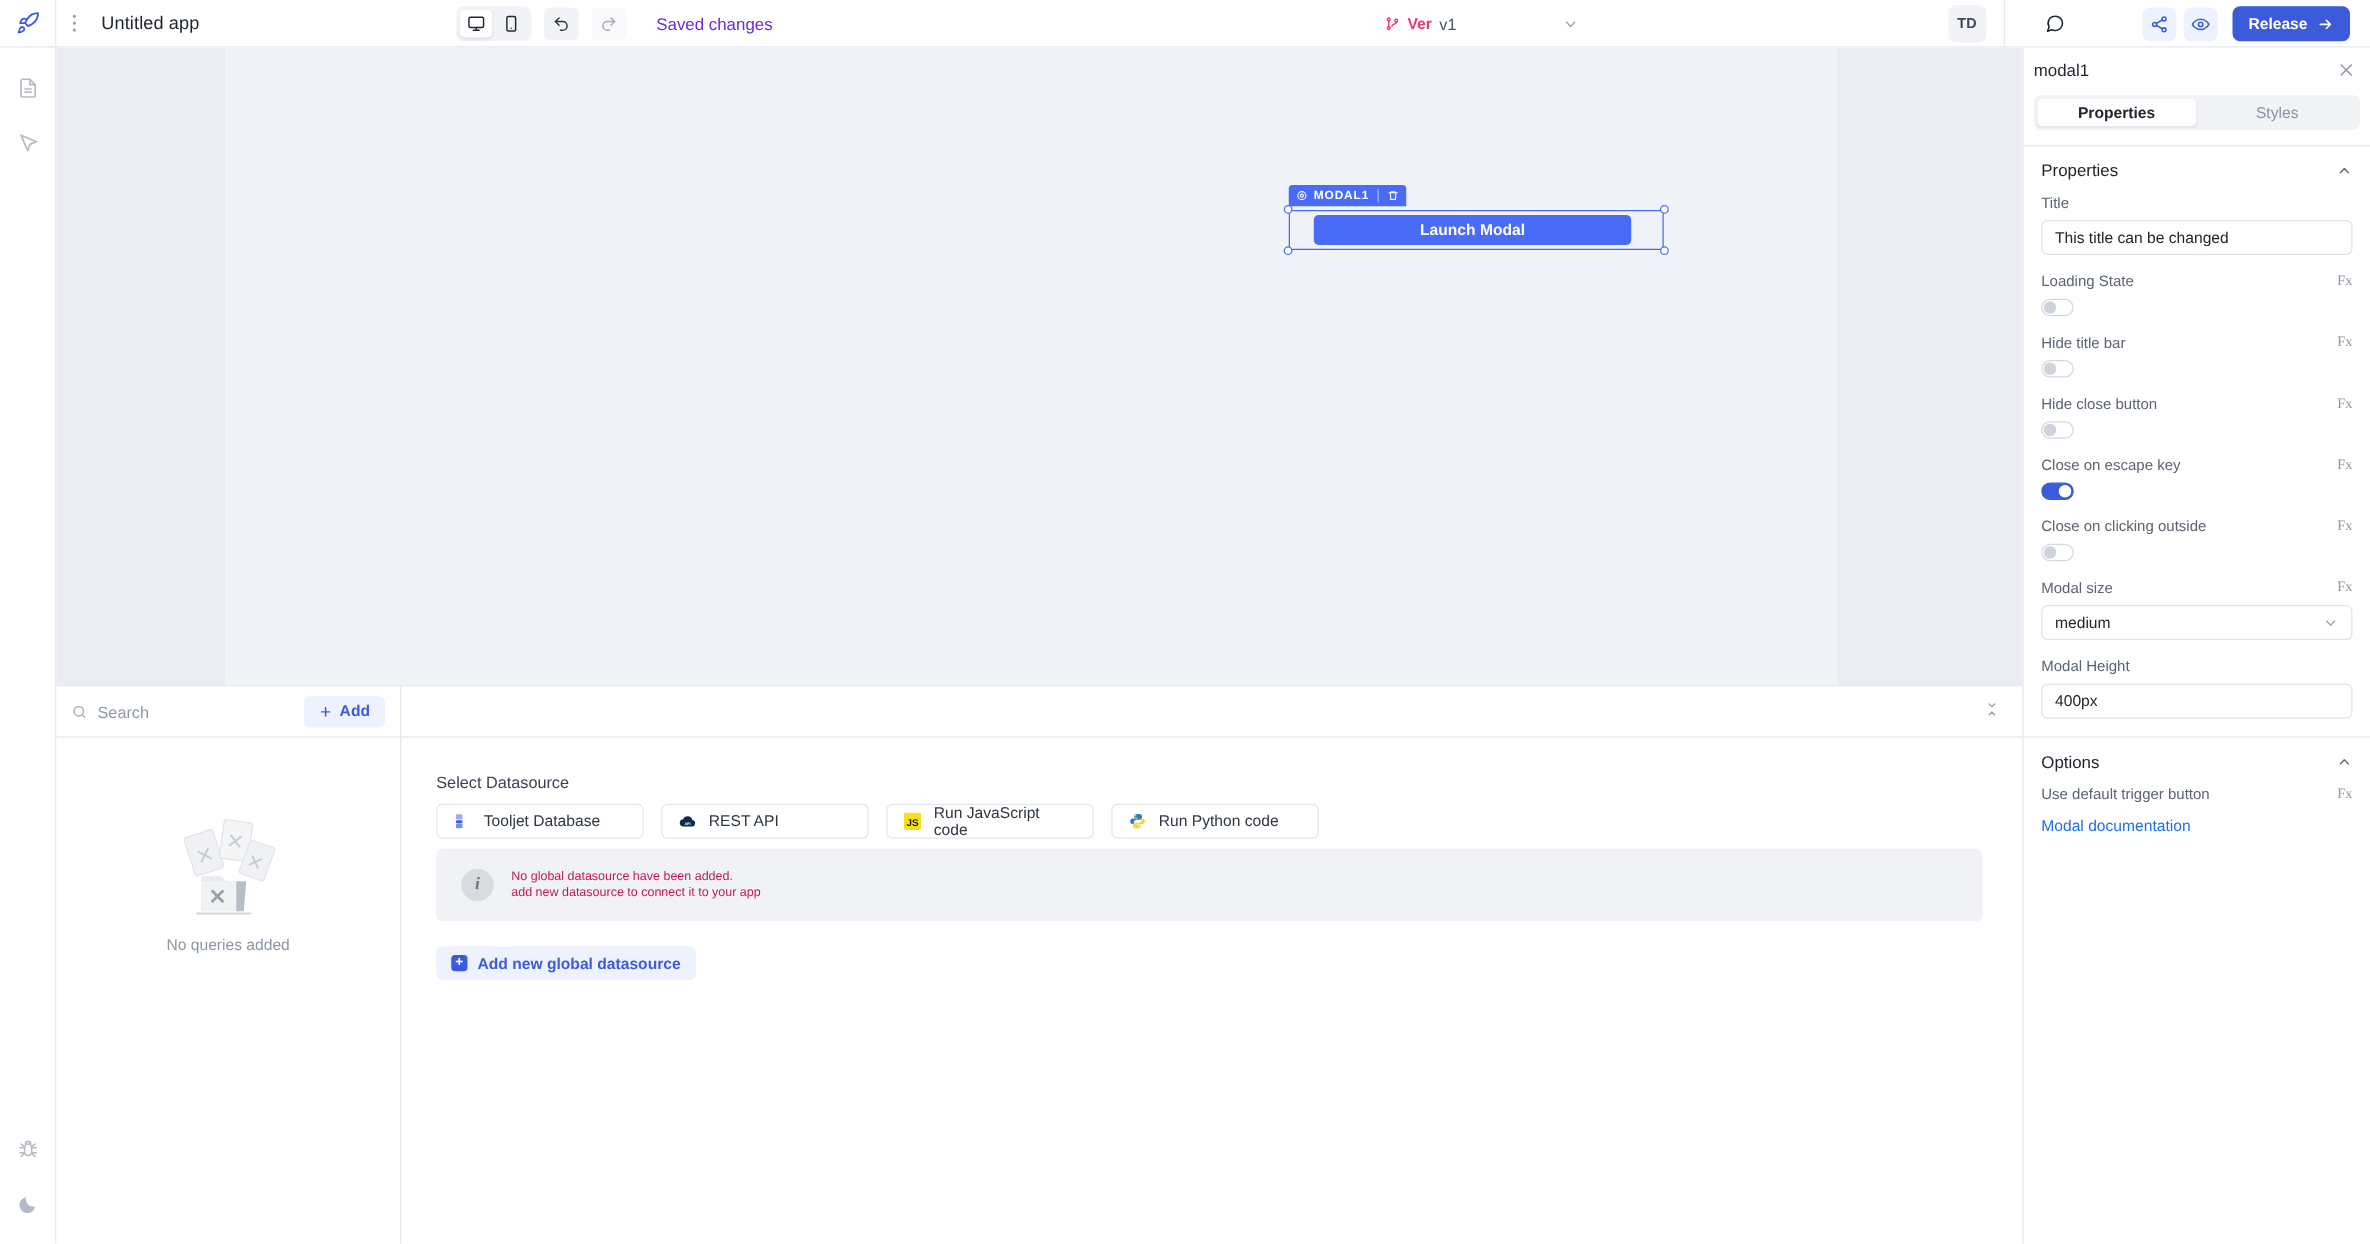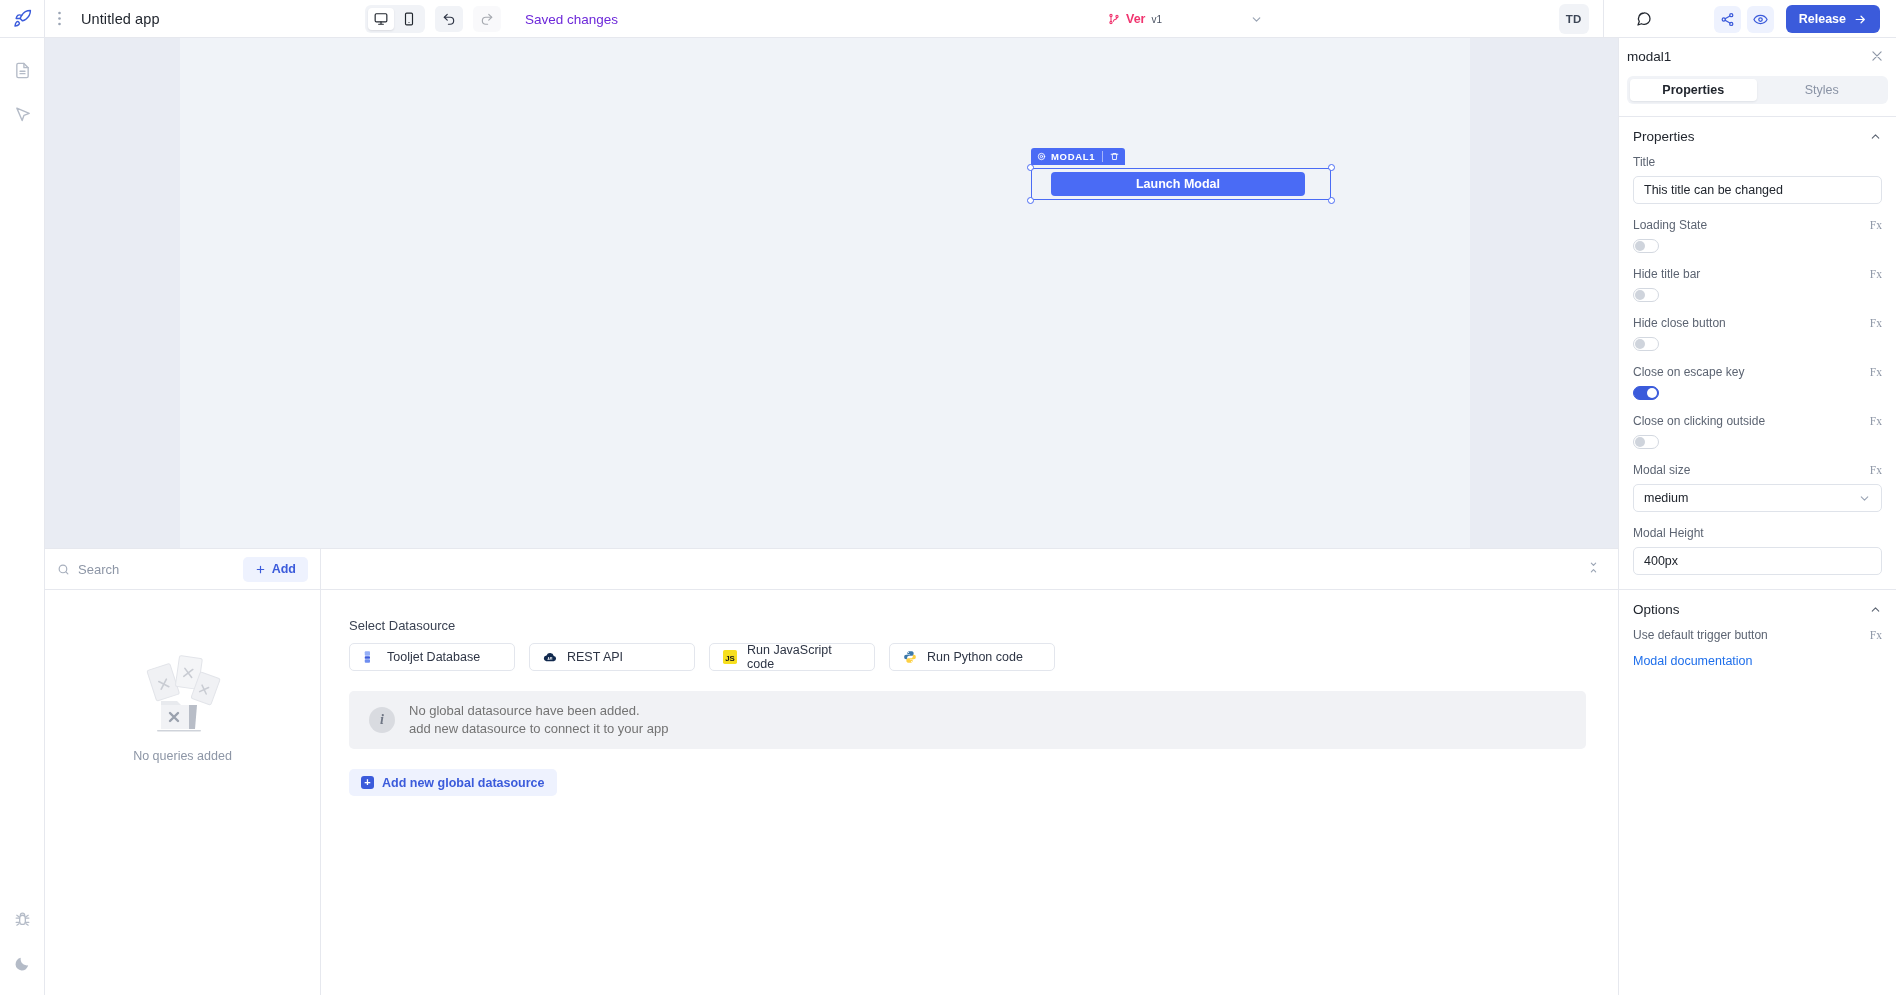--- a/index.html
+++ b/index.html
@@ -45,21 +45,21 @@
     width: 28px; height: 26px; display: flex; align-items: center; justify-content: center;
     border-radius: 5px; background: #f1f3f7; cursor: pointer;
   }
   .icon-btn.disabled { opacity: .42; cursor: default; }
   .saved-txt { font-size: 13.5px; color: #6d28d9; margin-left: 14px; }
 
   .hdr-ver {
     position: absolute; left: 1108px; top: 0; height: 38px; display: flex; align-items: center; gap: 6px;
   }
   .ver-label { font-size: 12.5px; color: #f0356f; font-weight: 600; }
-  .ver-value { font-size: 10px; color: #4a5262; }
+  .ver-value { font-size: 13px; color: #4a5262; }
   .ver-caret {
     position: absolute; left: 1250px; top: 13px; cursor: pointer;
   }
   .hdr-right {
     position: absolute; right: 0; top: 0; height: 38px; display: flex; align-items: center;
   }
   .avatar-box {
     width: 30px; height: 30px; border-radius: 6px; background: #f1f3f7;
     display: flex; align-items: center; justify-content: center;
     font-size: 11.5px; font-weight: 700; color: #3e4757; letter-spacing: .3px;
@@ -154,38 +154,38 @@
     position: absolute; right: 18px; top: 12px; cursor: pointer; color: #9aa4b4;
   }
   .qp-body { display: flex; height: 406px; }
   .qp-sidebar {
     width: 276px; height: 406px; border-right: 1px solid #e6e8ee;
     display: flex; flex-direction: column; align-items: center; padding-top: 55px;
   }
   .empty-caption { font-size: 12.5px; color: #8d96a6; margin-top: 12px; }
   .qp-main { flex: 1; padding: 28px 32px 0 28px; overflow: hidden; }
   .sec-label { font-size: 13px; color: #3a4252; margin-bottom: 10px; }
-  .ds-row { display: flex; gap: 14px; margin-bottom: 20px; }
+  .ds-row { display: flex; gap: 14px; margin-bottom: 8px; }
   .ds-card {
     width: 166px; height: 28px; border: 1px solid #e3e6ed; border-radius: 5px;
     background: #fff; display: flex; align-items: center; gap: 10px; padding: 0 12px;
     font-size: 12.5px; color: #2e3545; cursor: pointer;
   }
   .ds-ico { width: 15px; height: 15px; display: flex; align-items: center; justify-content: center; flex: 0 0 15px; }
   .global-box {
     height: 58px; background: #f1f2f5; border-radius: 5px; display: flex;
     align-items: center; padding: 0 20px; gap: 14px; margin-bottom: 20px;
   }
   .info-circle {
     width: 26px; height: 26px; border-radius: 50%; background: #d9dbe0;
     display: flex; align-items: center; justify-content: center;
     color: #6f7684; font-size: 14px; font-weight: 600; font-style: italic;
     font-family: "Liberation Serif", serif;
   }
-  .global-txt { font-size: 13px; color: #737373; line-height: 1.35; }
+  .global-txt { font-size: 10px; color: #be185d; line-height: 1.35; }
   .addglobal-btn {
     background: #eef2fe; color: #3b5bdb; border: none; border-radius: 5px;
     height: 27px; padding: 0 12px; font-size: 12.5px; font-weight: 600; cursor: pointer;
     display: inline-flex; align-items: center; gap: 8px; font-family: "Liberation Sans", sans-serif;
   }
   .plus-sq {
     width: 13px; height: 13px; border-radius: 3px; background: #3b5bdb; color: #fff;
     display: flex; align-items: center; justify-content: center; font-size: 11px; line-height: 1;
   }
 

